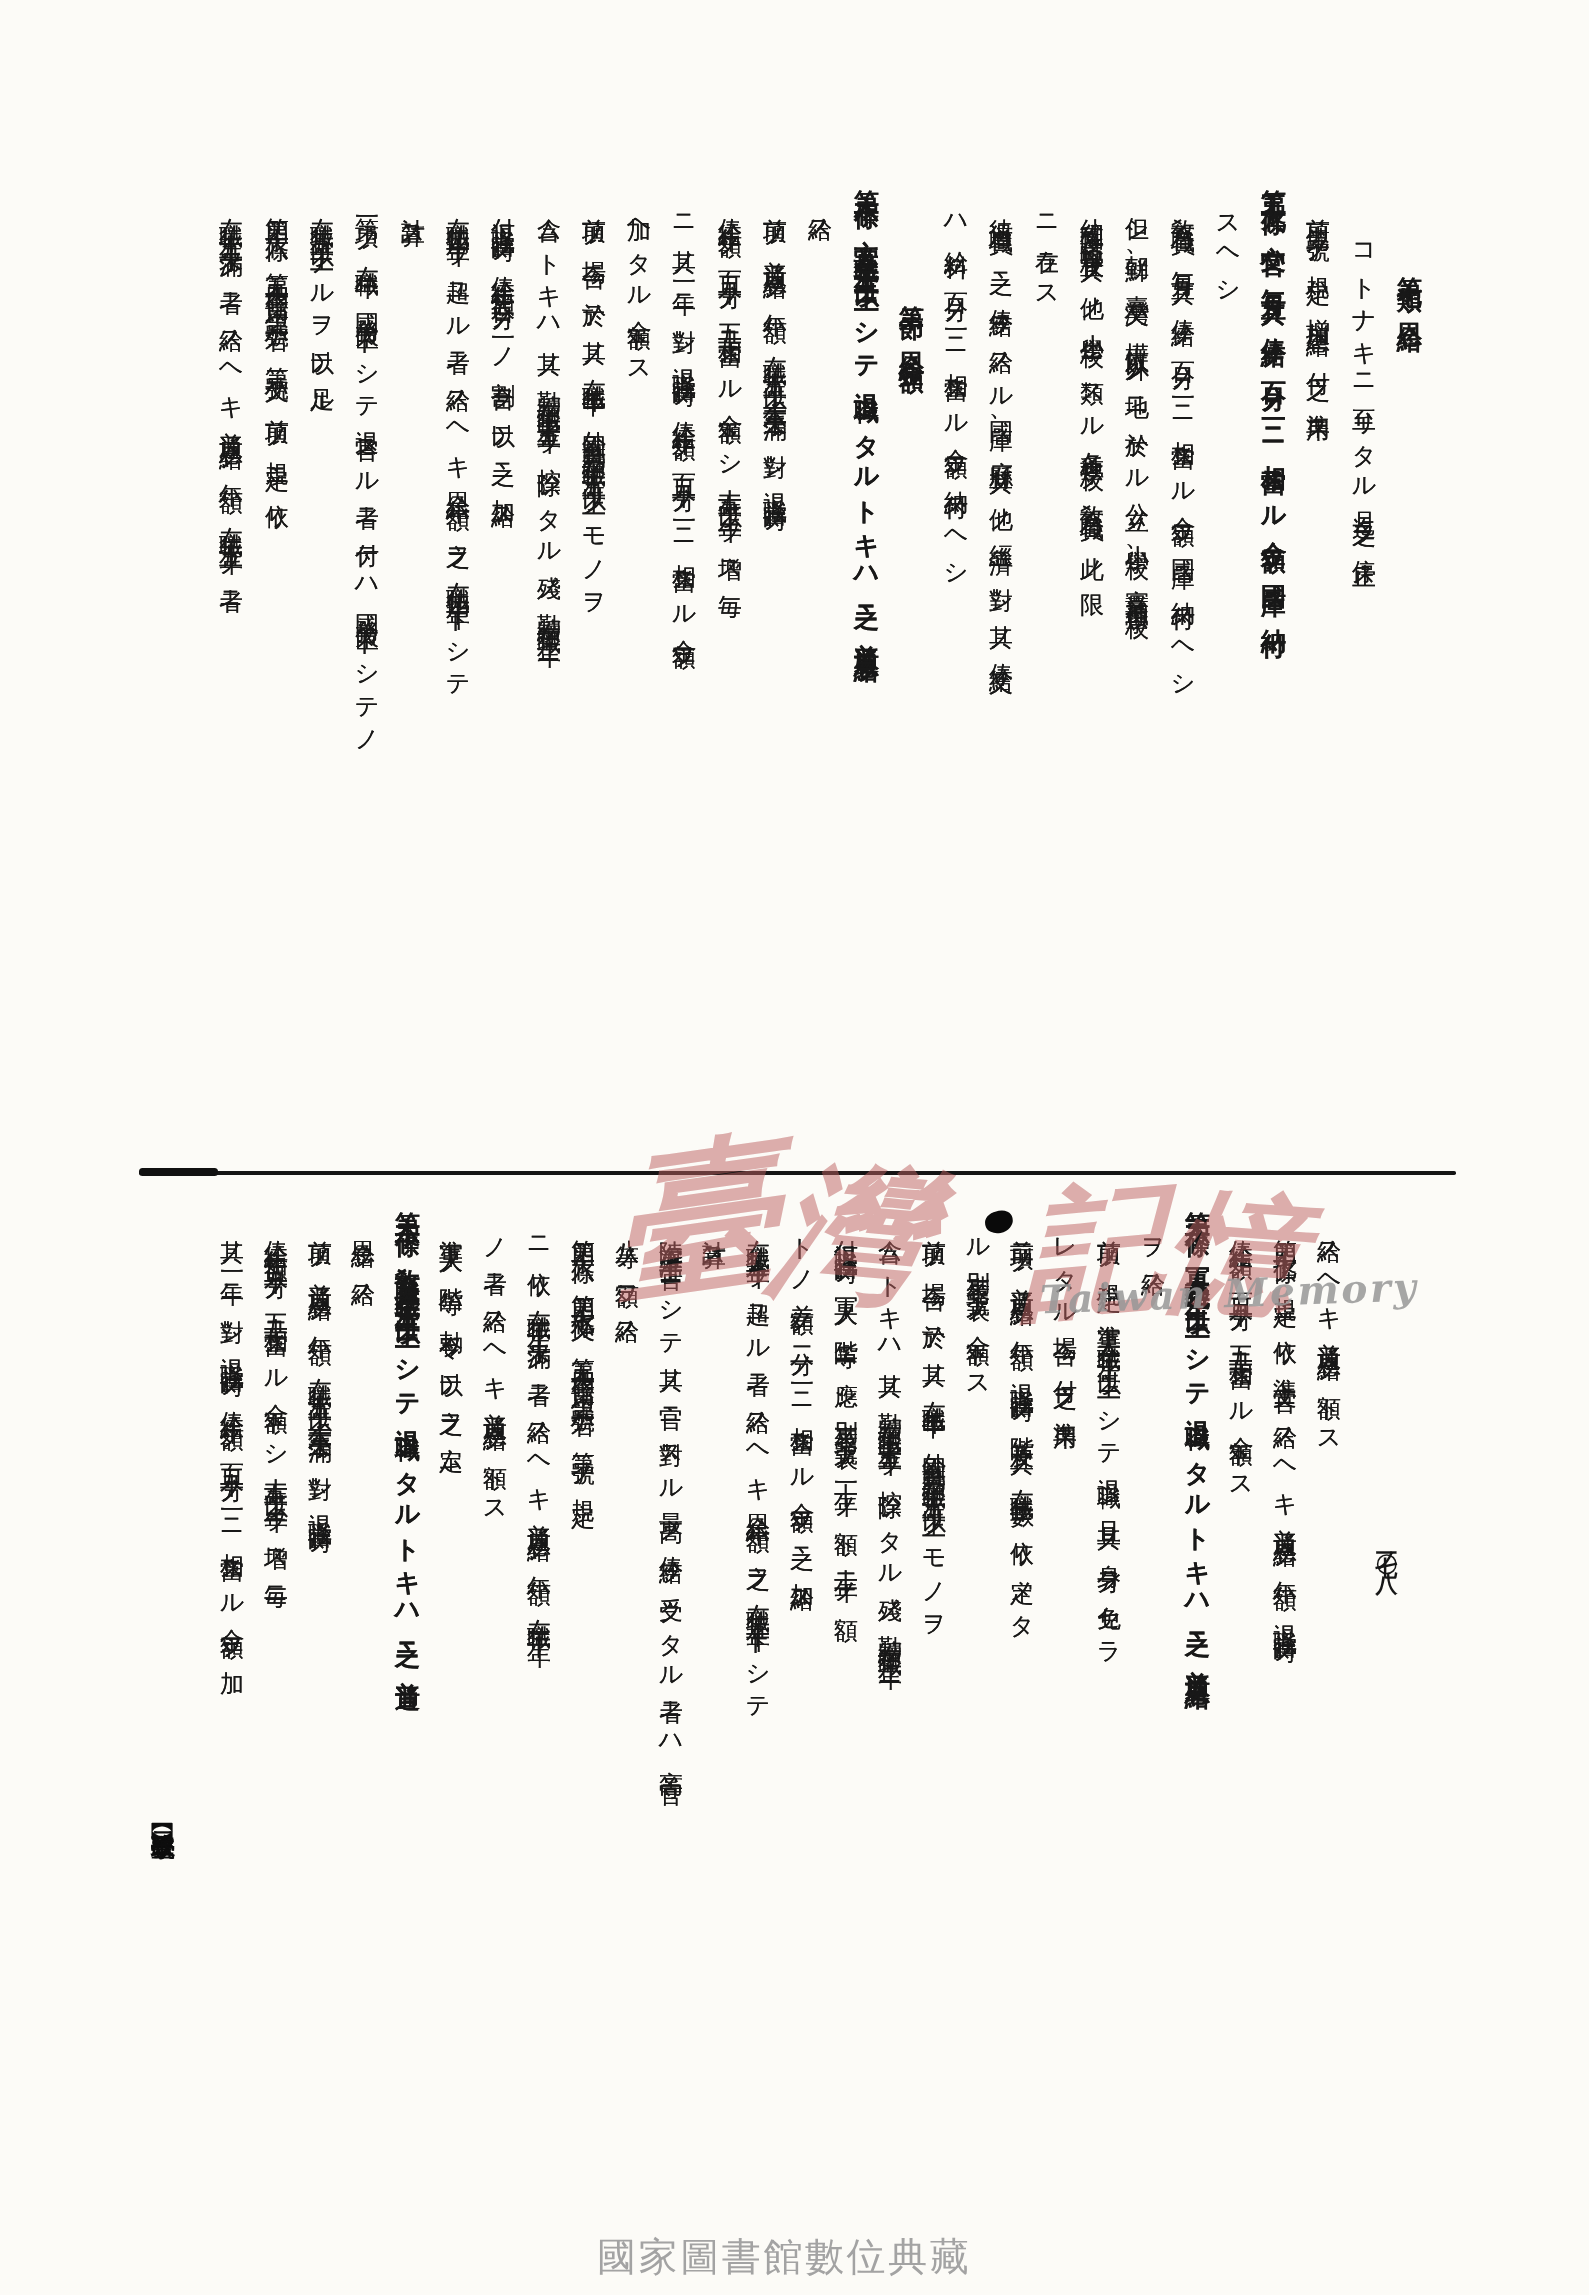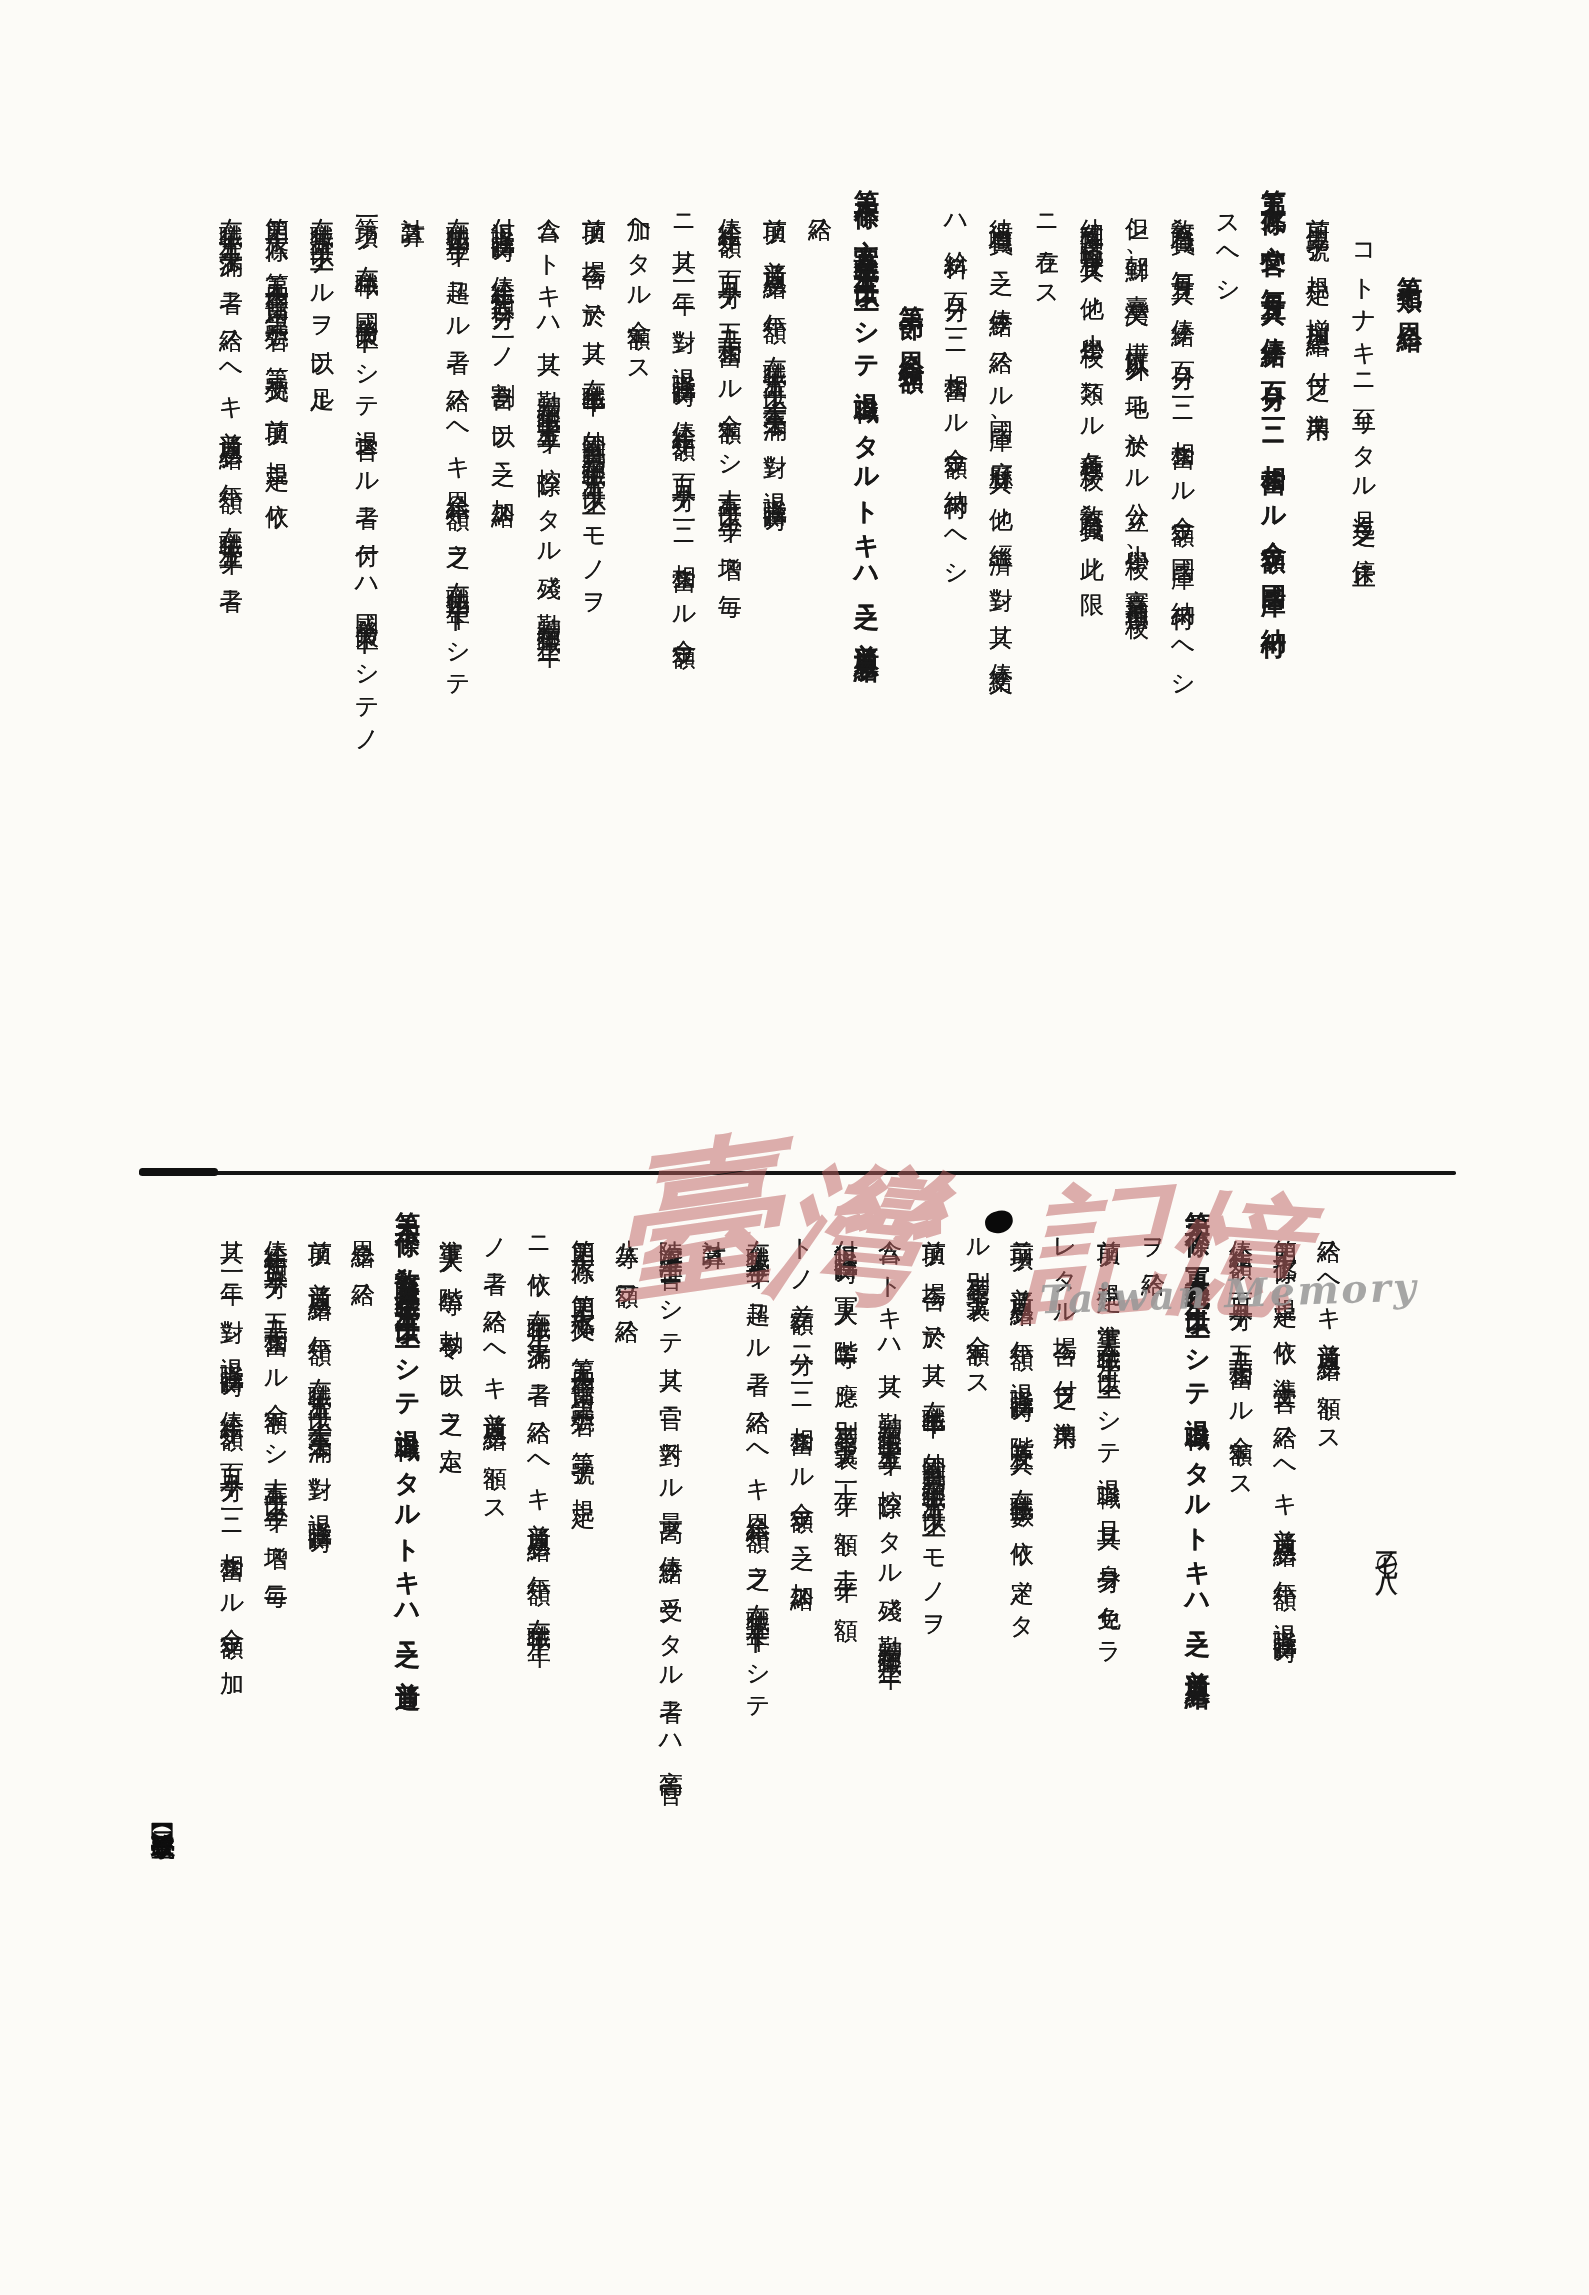--- a/index.html
+++ b/index.html
@@ -132,15 +132,16 @@
       <span class="wm-char" style="left: 1167px; top: 1167px; font-size: 132px; transform: rotate(4deg) skewX(-6deg);">憶</span>
     </div>
   <span id="wm-latin" style="left: 1040px; top: 1270px;">Taiwan Memory</span>
 
   <div id="ink-blot"></div>
 
   <div id="page-number">一七〇ノ八</div>
 
   <div id="edition-stamp">政【臺學二號】</div>
 
+  <div id="footer-text">國家圖書館數位典藏</div>
 
 </div>
 
 
 </body></html>

